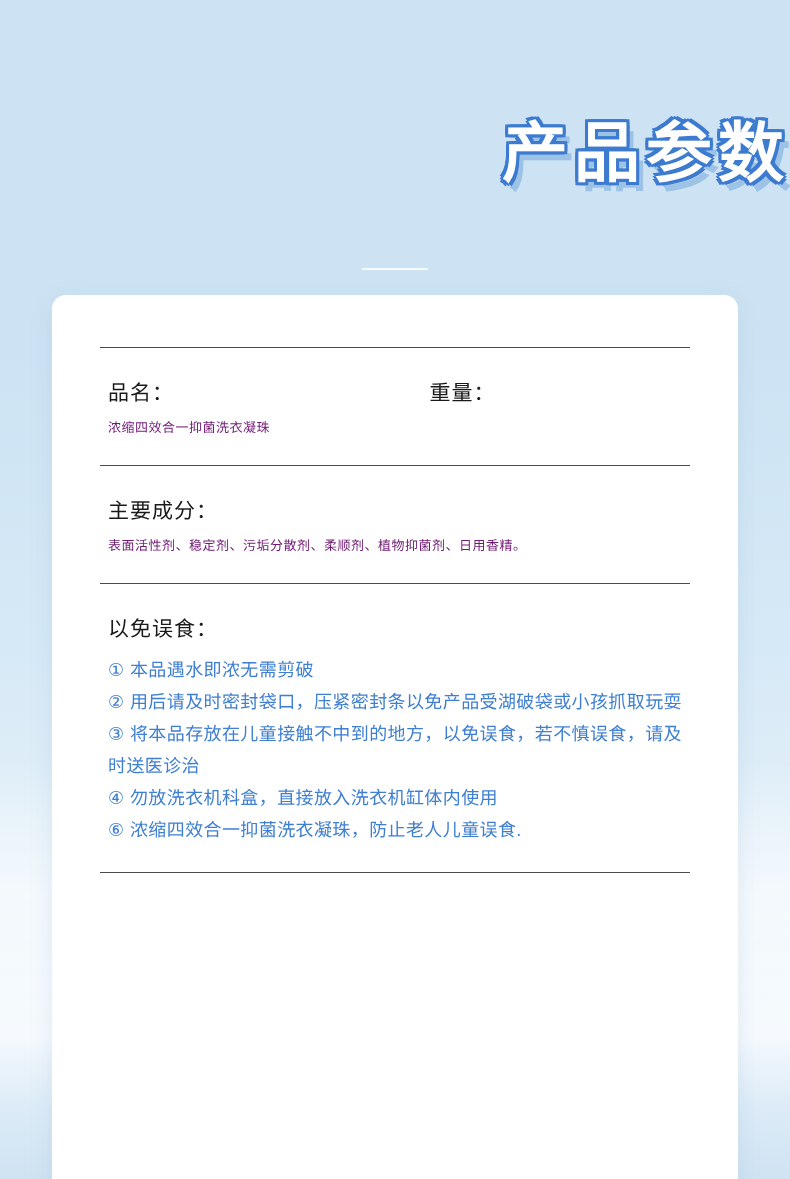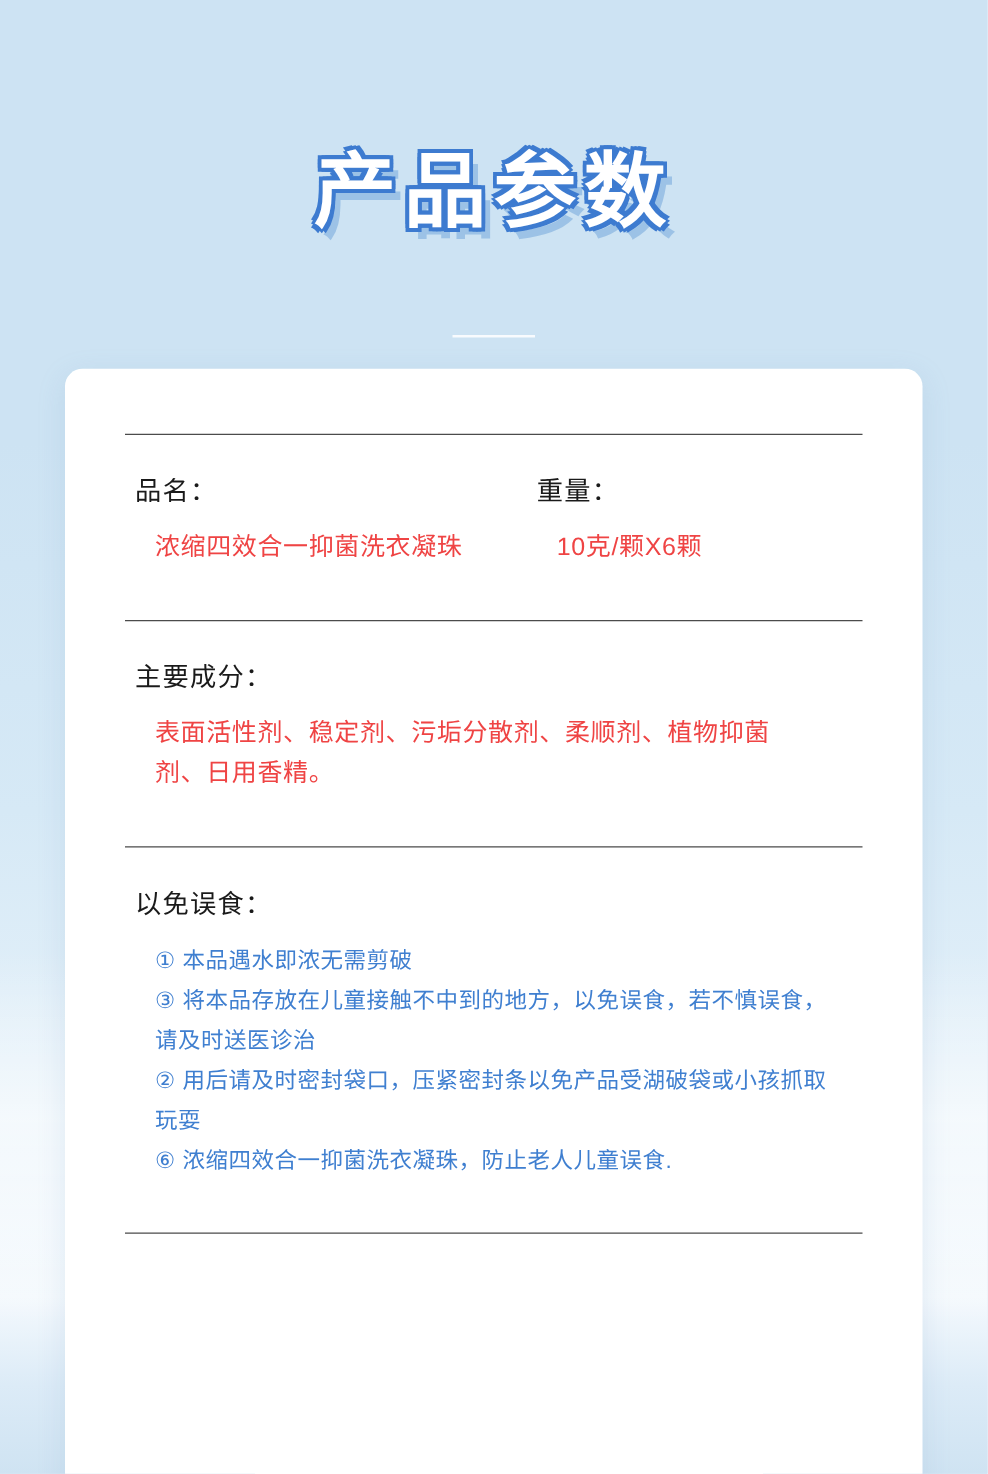--- a/index.html
+++ b/index.html
@@ -38,21 +38,21 @@
     background: linear-gradient(180deg, rgba(255,255,255,0) 0%, rgba(255,255,255,0.55) 45%, rgba(255,255,255,0.35) 75%, rgba(255,255,255,0) 100%);
     pointer-events: none;
   }
 
   
   .title-wrap {
     position: absolute;
     top: 118px;
     left: 0;
     width: 790px;
-    text-align: center;
+    text-align: right;
   }
   .title {
     display: inline-block;
     font-size: 66px;
     font-weight: bold;
     letter-spacing: 6px;
     color: #ffffff;
     line-height: 1.1;
     text-shadow:
       -3px 0 0 #3d7bd0,
@@ -111,36 +111,36 @@
   }
 
   .label {
     font-size: 21px;
     color: #1a1a1a;
     font-weight: normal;
     margin: 0 0 12px 0;
     letter-spacing: 1px;
   }
   .value {
-    font-size: 20px;
-    color: #ef4444;
+    font-size: 13px;
+    color: #701a75;
     line-height: 1.6;
-    margin: 16px;
+    margin: 0;
     letter-spacing: 0.5px;
   }
 
   .row {
     display: flex;
     align-items: flex-start;
   }
   .col-name { width: 56%; }
   .col-weight { width: 44%; }
 
   .notes-list {
-    margin: 16px;
+    margin: 0;
     padding: 0;
     list-style: none;
   }
   .notes-list li {
     font-size: 18px;
     color: #3f7fd0;
     line-height: 1.78;
     letter-spacing: 0.4px;
   }
 
@@ -166,40 +166,40 @@
       <div class="hr top"></div>
 
       <div class="section">
         <div class="row">
           <div class="col-name">
             <div class="label">品名：</div>
             <div class="value">浓缩四效合一抑菌洗衣凝珠</div>
           </div>
           <div class="col-weight">
             <div class="label">重量：</div>
-            <div class="value">10克/颗X6颗</div>
           </div>
         </div>
       </div>
 
       <div class="hr"></div>
 
       <div class="section">
         <div class="label">主要成分：</div>
         <div class="value ingredients">表面活性剂、稳定剂、污垢分散剂、柔顺剂、植物抑菌剂、日用香精。</div>
       </div>
 
       <div class="hr"></div>
 
       <div class="section">
         <div class="label">以免误食：</div>
         <ul class="notes-list">
           <li>① 本品遇水即浓无需剪破</li>
+          <li>② 用后请及时密封袋口，压紧密封条以免产品受湖破袋或小孩抓取玩耍</li>
           <li>③ 将本品存放在儿童接触不中到的地方，以免误食，若不慎误食，请及时送医诊治</li>
-          <li>② 用后请及时密封袋口，压紧密封条以免产品受湖破袋或小孩抓取玩耍</li>
+          <li>④ 勿放洗衣机科盒，直接放入洗衣机缸体内使用</li>
           <li>⑥ 浓缩四效合一抑菌洗衣凝珠，防止老人儿童误食.</li>
         </ul>
       </div>
 
       <div class="hr"></div>
 
     </div>
   </div>
 
 </div>

